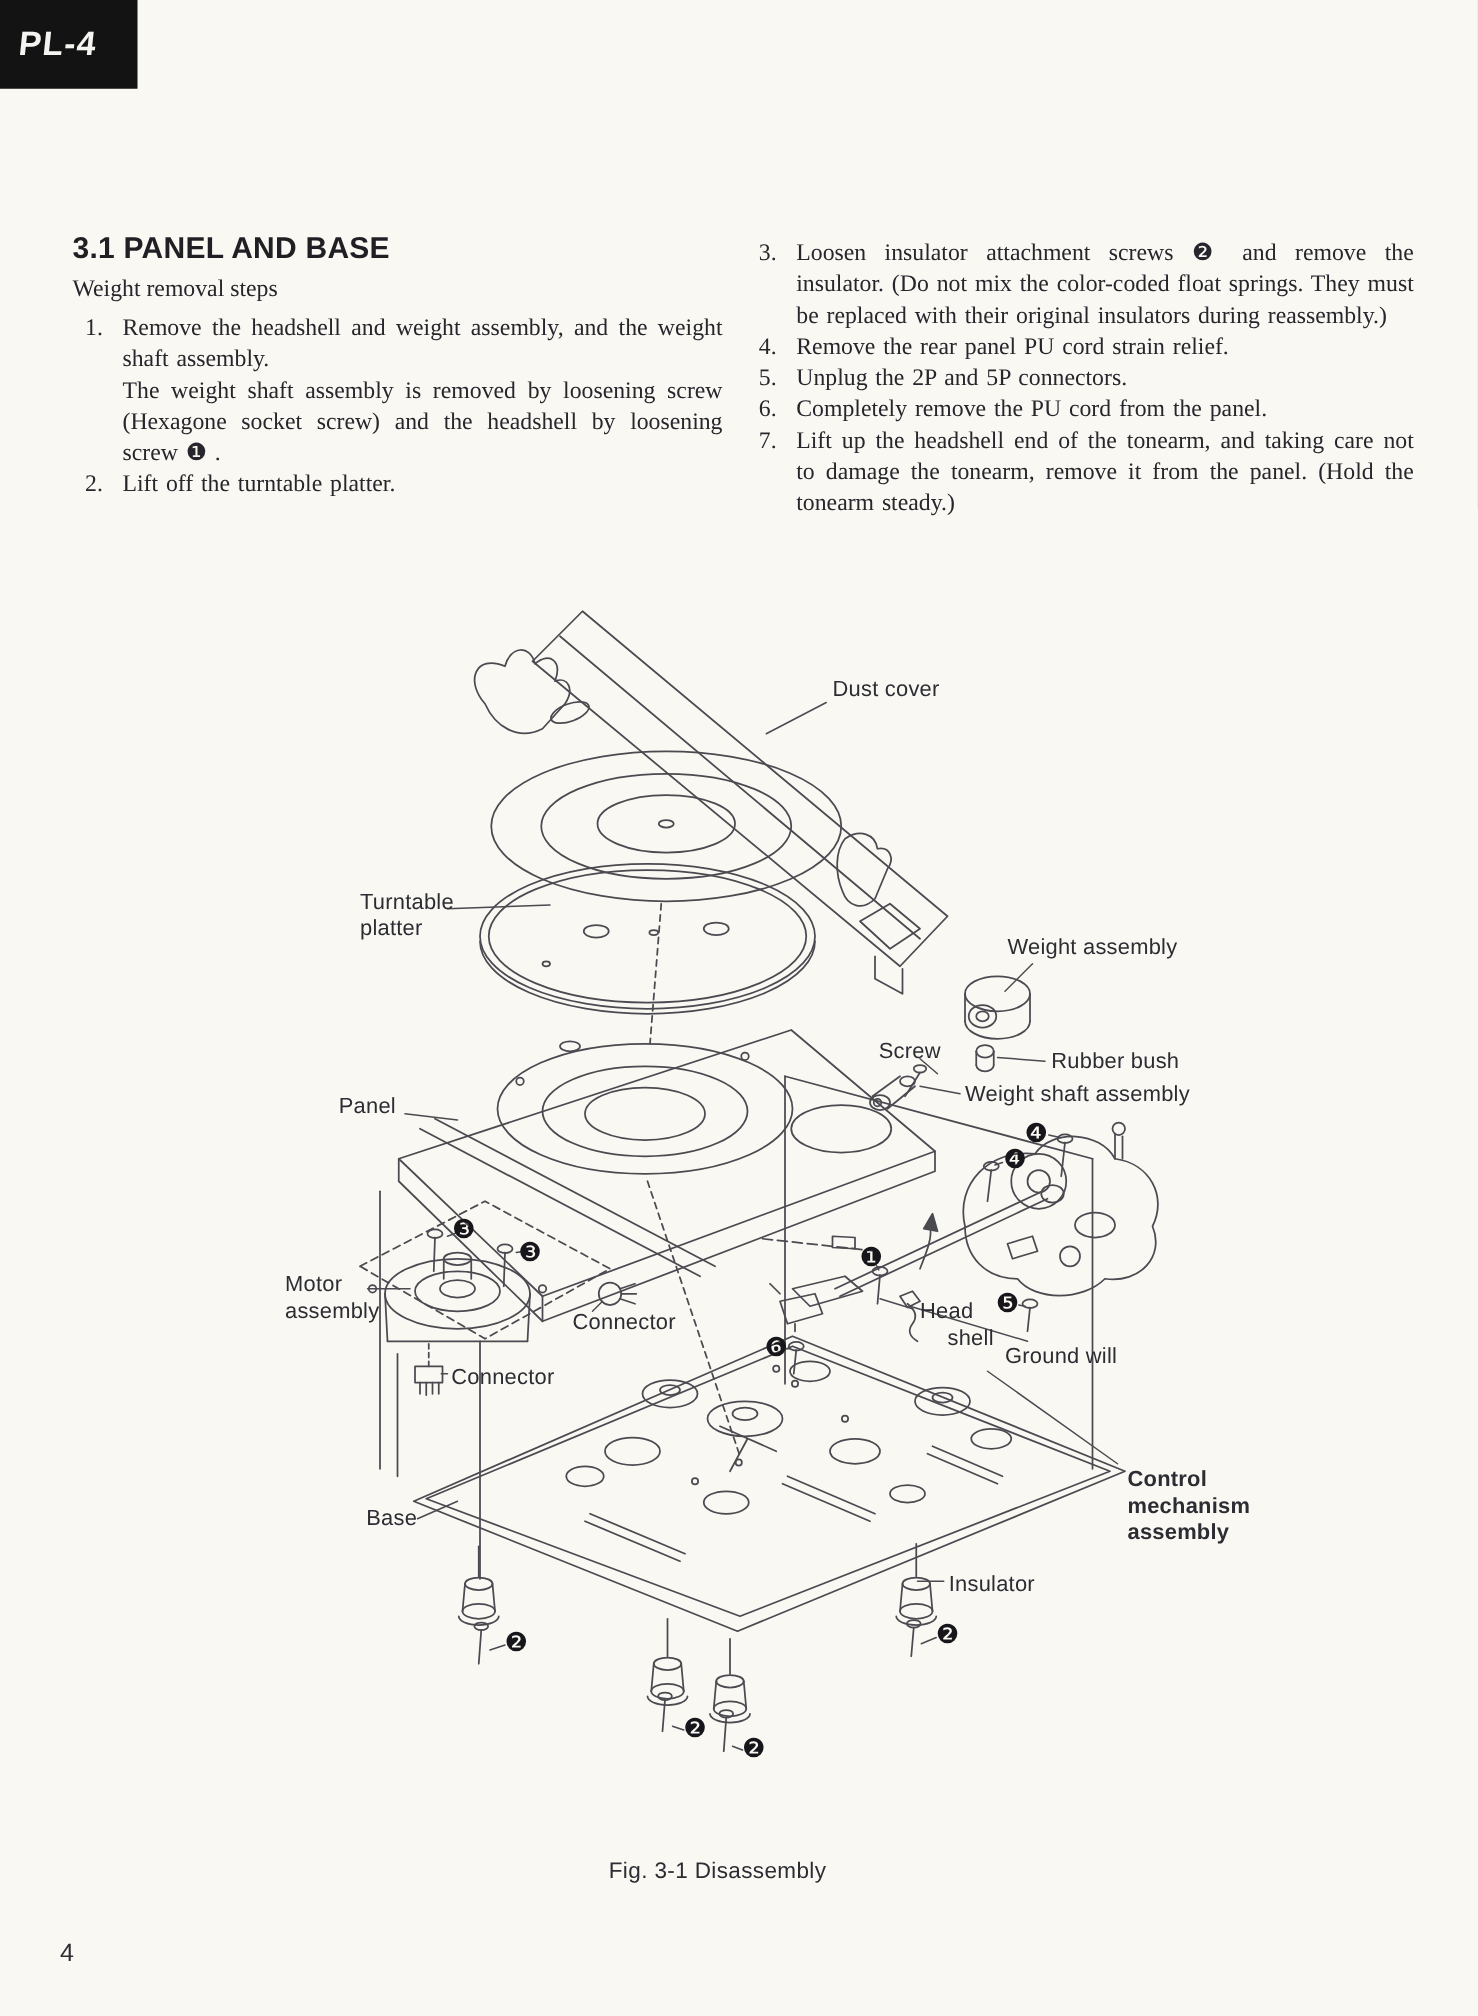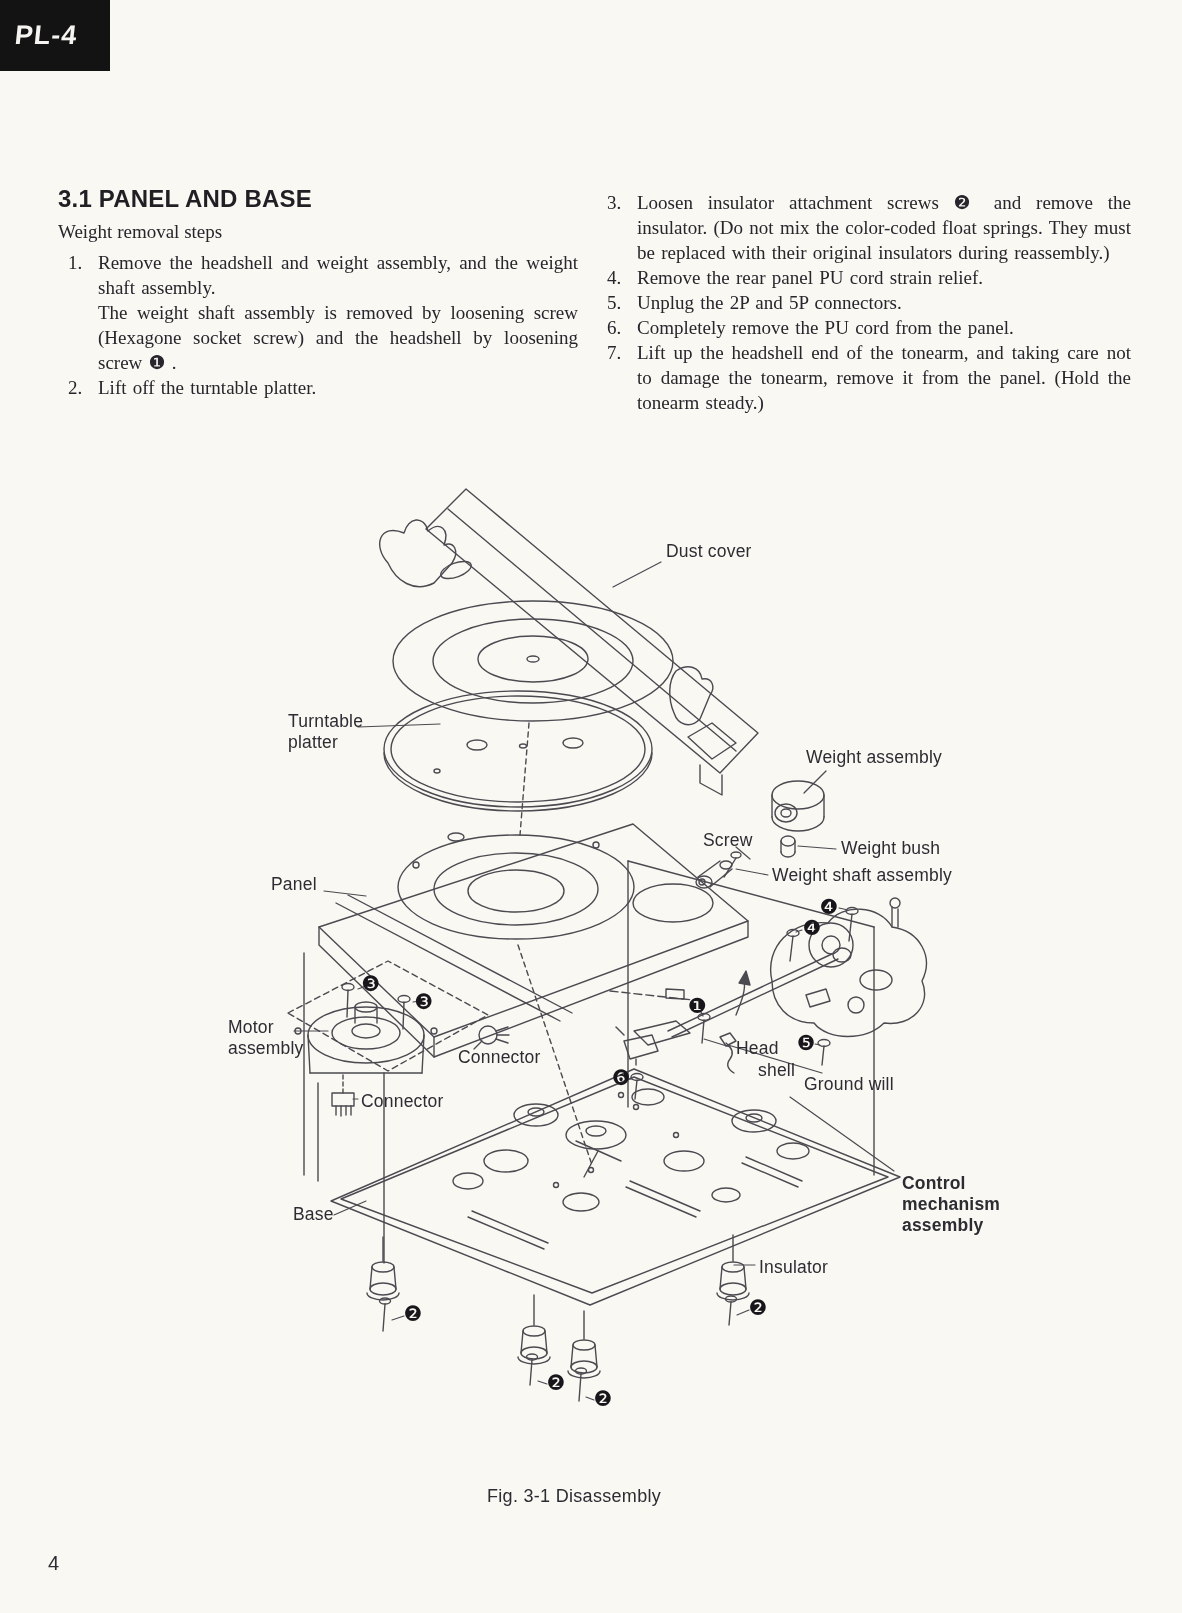--- a/index.html
+++ b/index.html
@@ -343,21 +343,21 @@
           <line x1="713" y1="835" x2="701" y2="840"></line>
         </g>
       </g>
     </svg>
     <div>
         <div class="fig-label" style="left: 630px; top: 66px;">Dust cover</div>
         <div class="fig-label" style="left: 252px; top: 236px;">Turntable
 platter</div>
         <div class="fig-label" style="left: 770px; top: 272px;">Weight assembly</div>
         <div class="fig-label" style="left: 667px; top: 355px;">Screw</div>
-        <div class="fig-label" style="left: 805px; top: 363px;">Weight bush</div>
+        <div class="fig-label" style="left: 805px; top: 363px;">Rubber bush</div>
         <div class="fig-label" style="left: 736px; top: 390px;">Weight shaft  assembly</div>
         <div class="fig-label" style="left: 235px; top: 399px;">Panel</div>
         <div class="fig-label" style="left: 192px; top: 542px;">Motor
 assembly</div>
         <div class="fig-label" style="left: 422px; top: 572px;">Connector</div>
         <div class="fig-label" style="left: 325px; top: 616px;">Connector</div>
         <div class="fig-label" style="left: 700px; top: 563px;">Head</div>
         <div class="fig-label" style="left: 722px; top: 585px;">shell</div>
         <div class="fig-label" style="left: 768px; top: 599px;">Ground will</div>
         <div class="fig-label" style="left: 866px; top: 698px; font-weight: bold;">Control mechanism

